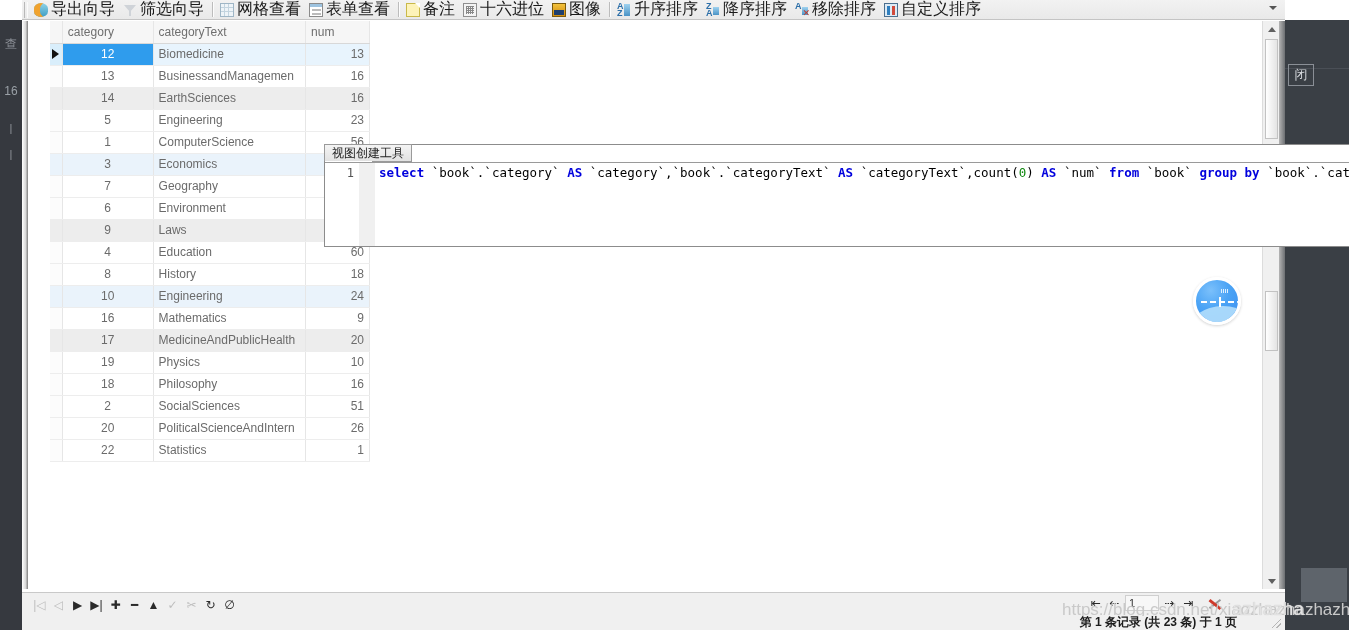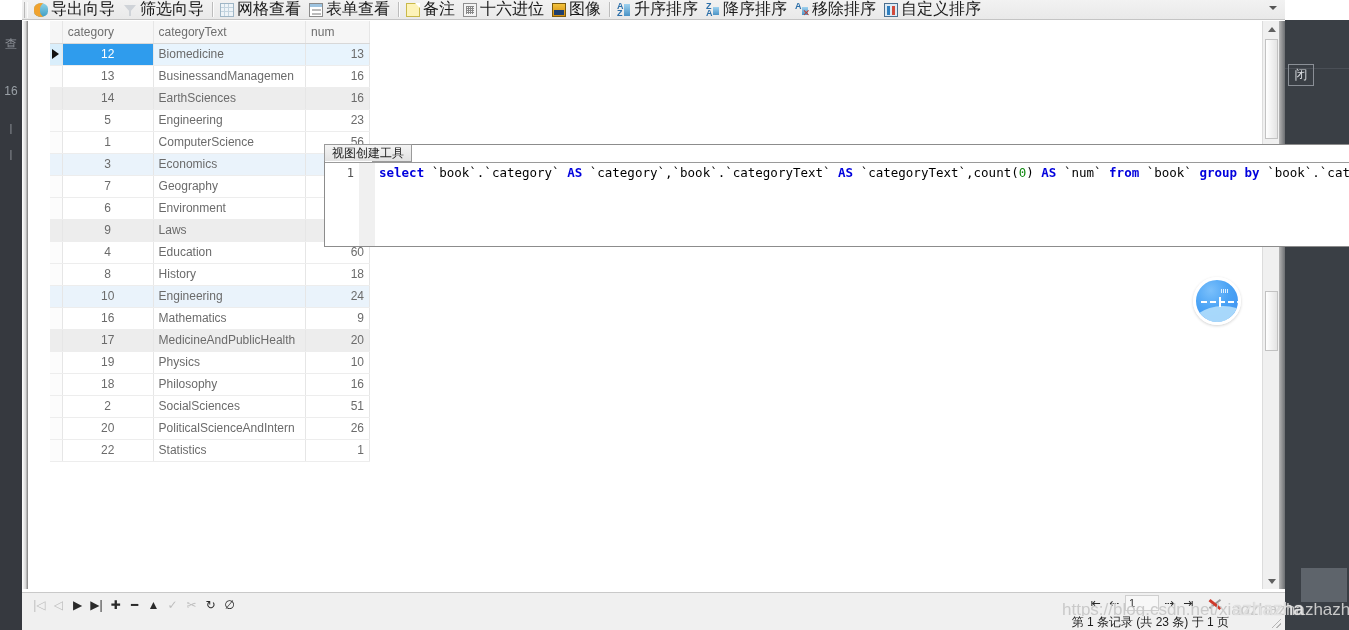--- a/index.html
+++ b/index.html
@@ -255,21 +255,21 @@
   .wrench::before { content:""; position:absolute; left:1px; top:7px; width:14px; height:2px;
     background:#9a9a9a; transform:rotate(-38deg); }
   .wrench::after { content:""; position:absolute; left:1px; top:7px; width:14px; height:3px;
     background:#cf3a2b; transform:rotate(38deg); }
 
   
   .status-bar {
     position:absolute; left:22px; top:616px; width:1263px; height:14px;
     background:#f0f0f0; font-size:12px; color:#1c1c1c;
   }
-  .status-text { position:absolute; right:56px; top:-2px; white-space:nowrap; }
+  .status-text { position:absolute; right:48px; top:-2px; white-space:nowrap;font-weight:bold; }
   .status-grip { position:absolute; right:4px; top:3px; width:9px; height:9px;
     background:
       linear-gradient(135deg, transparent 45%, #b5b5b5 45% 55%, transparent 55%),
       linear-gradient(135deg, transparent 70%, #b5b5b5 70% 80%, transparent 80%);
   }
 
   
   .watermark {
     position:absolute; left:1062px; top:600px; font-size:17px; color:#c9c9c9;
     white-space:nowrap; letter-spacing:0px; pointer-events:none;

